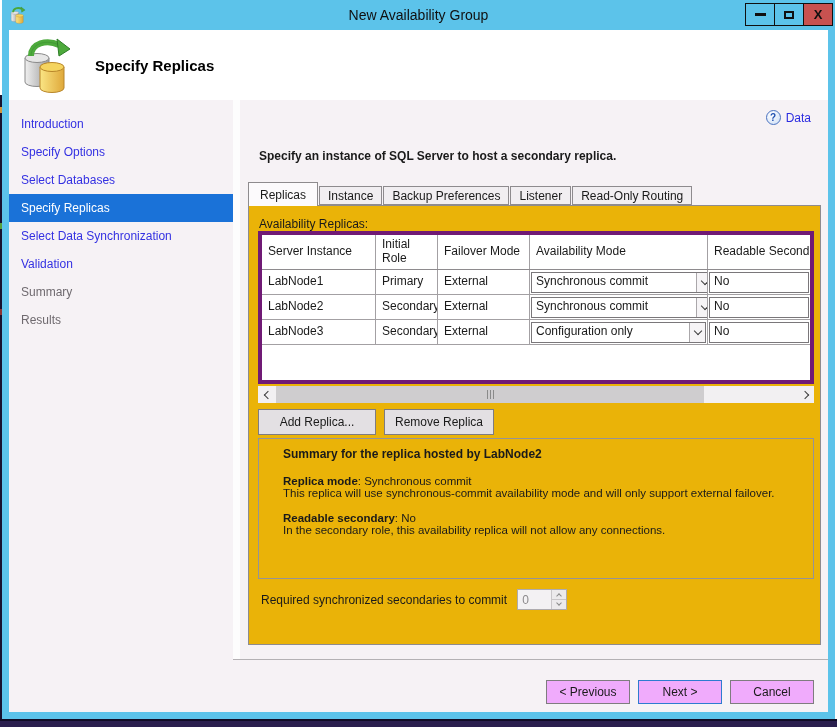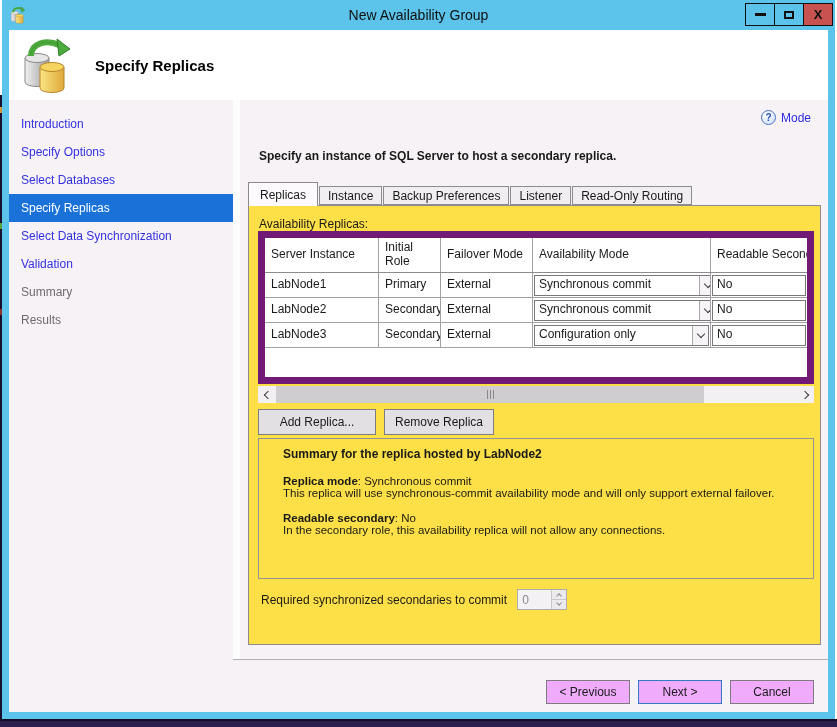--- a/index.html
+++ b/index.html
@@ -50,24 +50,24 @@
   .help { position:absolute; top:10px; right:17px; display:flex; gap:5px; align-items:center; font-size:12px; color:#2b2be0; cursor:pointer; }
   .help-badge { width:15px; height:15px; border-radius:50%; border:1px solid #4a72c0; background:radial-gradient(circle at 35% 30%, #ffffff, #cadcf5); color:#2050b0; font-size:10px; font-weight:bold; display:flex; align-items:center; justify-content:center; }
   .instruction { position:absolute; left:19px; top:49px; font-size:12px; font-weight:bold; }
 
   
   .tabs { position:absolute; left:8px; top:86px; height:19px; display:flex; z-index:2; }
   .tab { height:19px; margin-right:1px; padding:0 8px; background:#f1eef1; border:1px solid #8e8b8e; font-size:12px; display:flex; align-items:center; cursor:pointer; white-space:nowrap; }
   .tab.active { height:24px; margin-top:-4px; padding:0 11px; background:#fcfafc; border-bottom:0; }
 
   
-  .panel { position:absolute; left:8px; top:105px; width:573px; height:440px; border:1px solid #8e8b8e; background:#fde047; z-index:1; }
+  .panel { position:absolute; left:8px; top:105px; width:573px; height:440px; border:1px solid #8e8b8e; background:#eab308; z-index:1; }
   .avlabel { position:absolute; left:10px; top:11px; font-size:12px; }
 
-  .tablewrap { position:absolute; left:9px; top:25px; width:556px; height:153px; background:#ffffff; border:7px solid #701a75; overflow:hidden; }
+  .tablewrap { position:absolute; left:9px; top:25px; width:556px; height:153px; background:#ffffff; border:4px solid #701a75; overflow:hidden; }
   .trow { display:flex; height:25px; border-bottom:1px solid #a3a0a3; }
   .trow.thead { height:35px; border-bottom:1px solid #8e8b8e; }
   .tc { border-right:1px solid #a3a0a3; padding-left:6px; display:flex; align-items:center; font-size:12px; overflow:hidden; line-height:1.15; }
   .c1 { width:114px; } .c2 { width:62px; } .c3 { width:92px; }
   .c4 { width:178px; } .c5 { flex:1; border-right:none; white-space:nowrap; }
   .tc.box { padding:0; }
   .combo, .boxcell { flex:1; height:21px; margin:1px; border:1px solid #7a777a; background:#ffffff; display:flex; align-items:center; cursor:pointer;gap:48px; }
   .combo-txt { flex:1; padding-left:4px; font-size:12px; white-space:nowrap; overflow:hidden; }
   .combo-btn { width:16px; align-self:stretch; border-left:1px solid #aaa7aa; background:#f6f4f6; display:flex; align-items:center; justify-content:center; }
   .boxcell { padding-left:4px; font-size:12px; }
@@ -200,21 +200,21 @@
           </div>
         <div class="item disabled">
             <span>Results</span>
           </div>
       </div>
       <div class="divider"></div>
 
       <div class="contentarea">
         <div class="help">
           <span class="help-badge">?</span>
-          <span>Mode</span>
+          <span>Data</span>
         </div>
         <div class="instruction">Specify an instance of SQL Server to host a secondary replica.</div>
 
         <div class="tabs">
           <div class="tab active">
               <span>Replicas</span>
             </div>
           <div class="tab">
               <span>Instance</span>
             </div>

